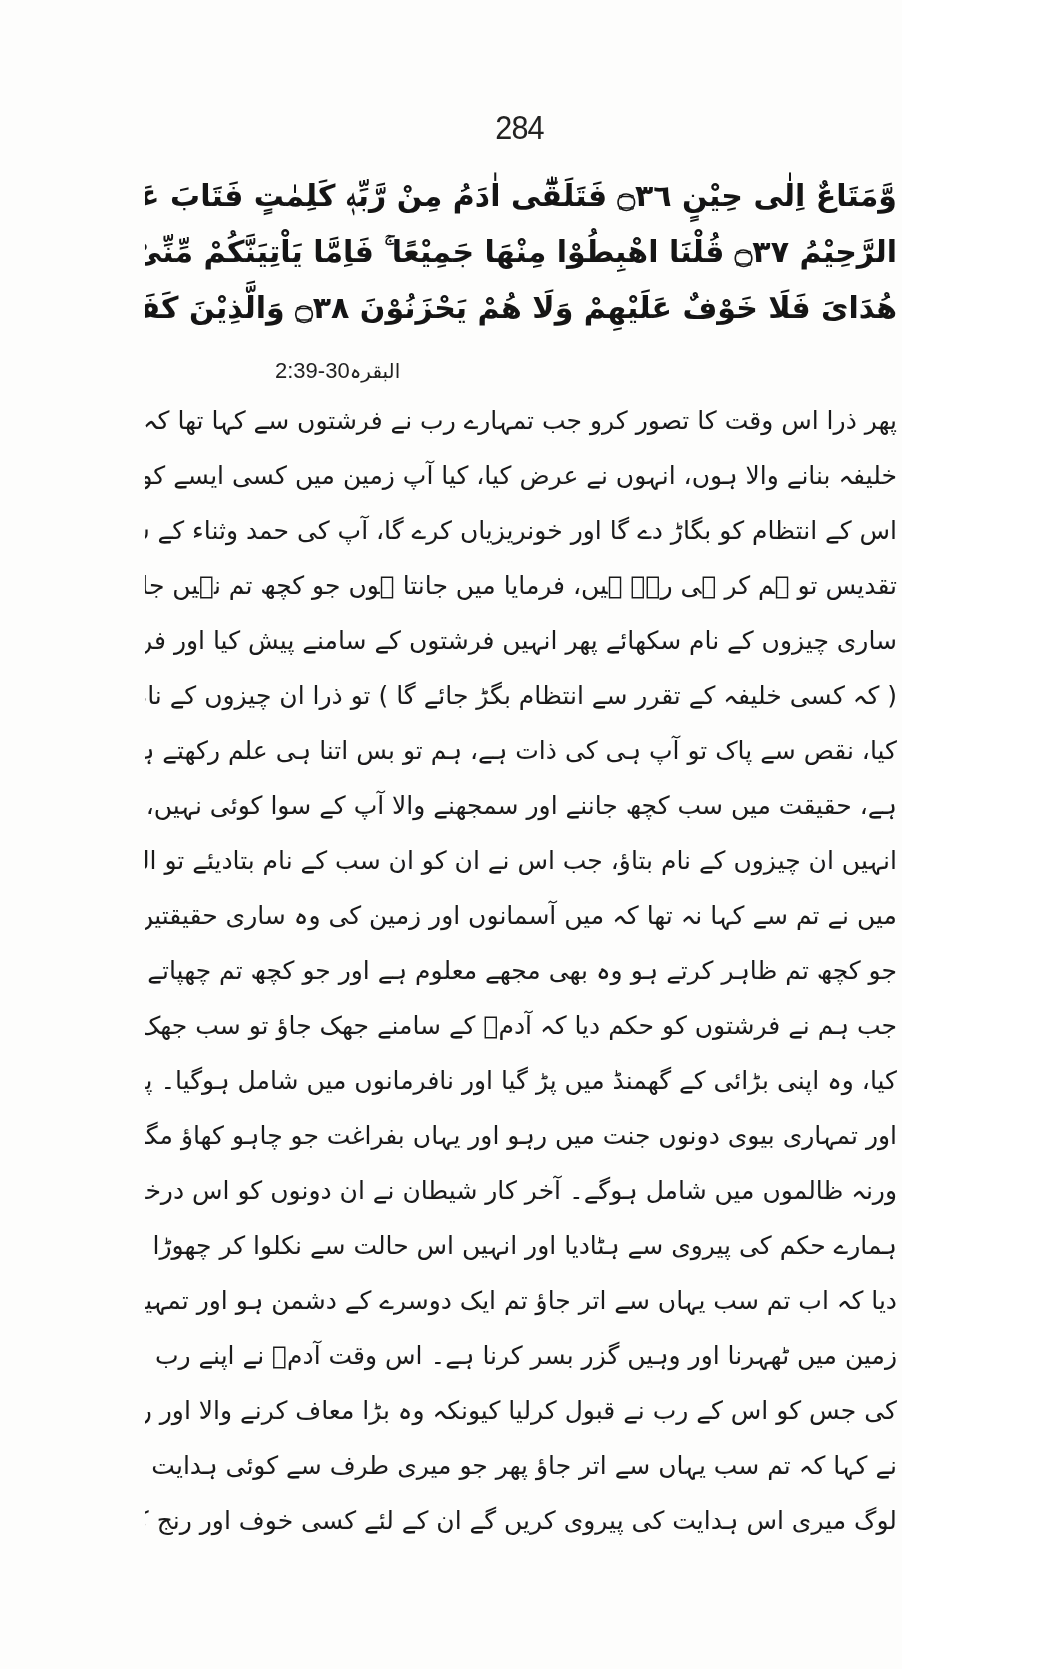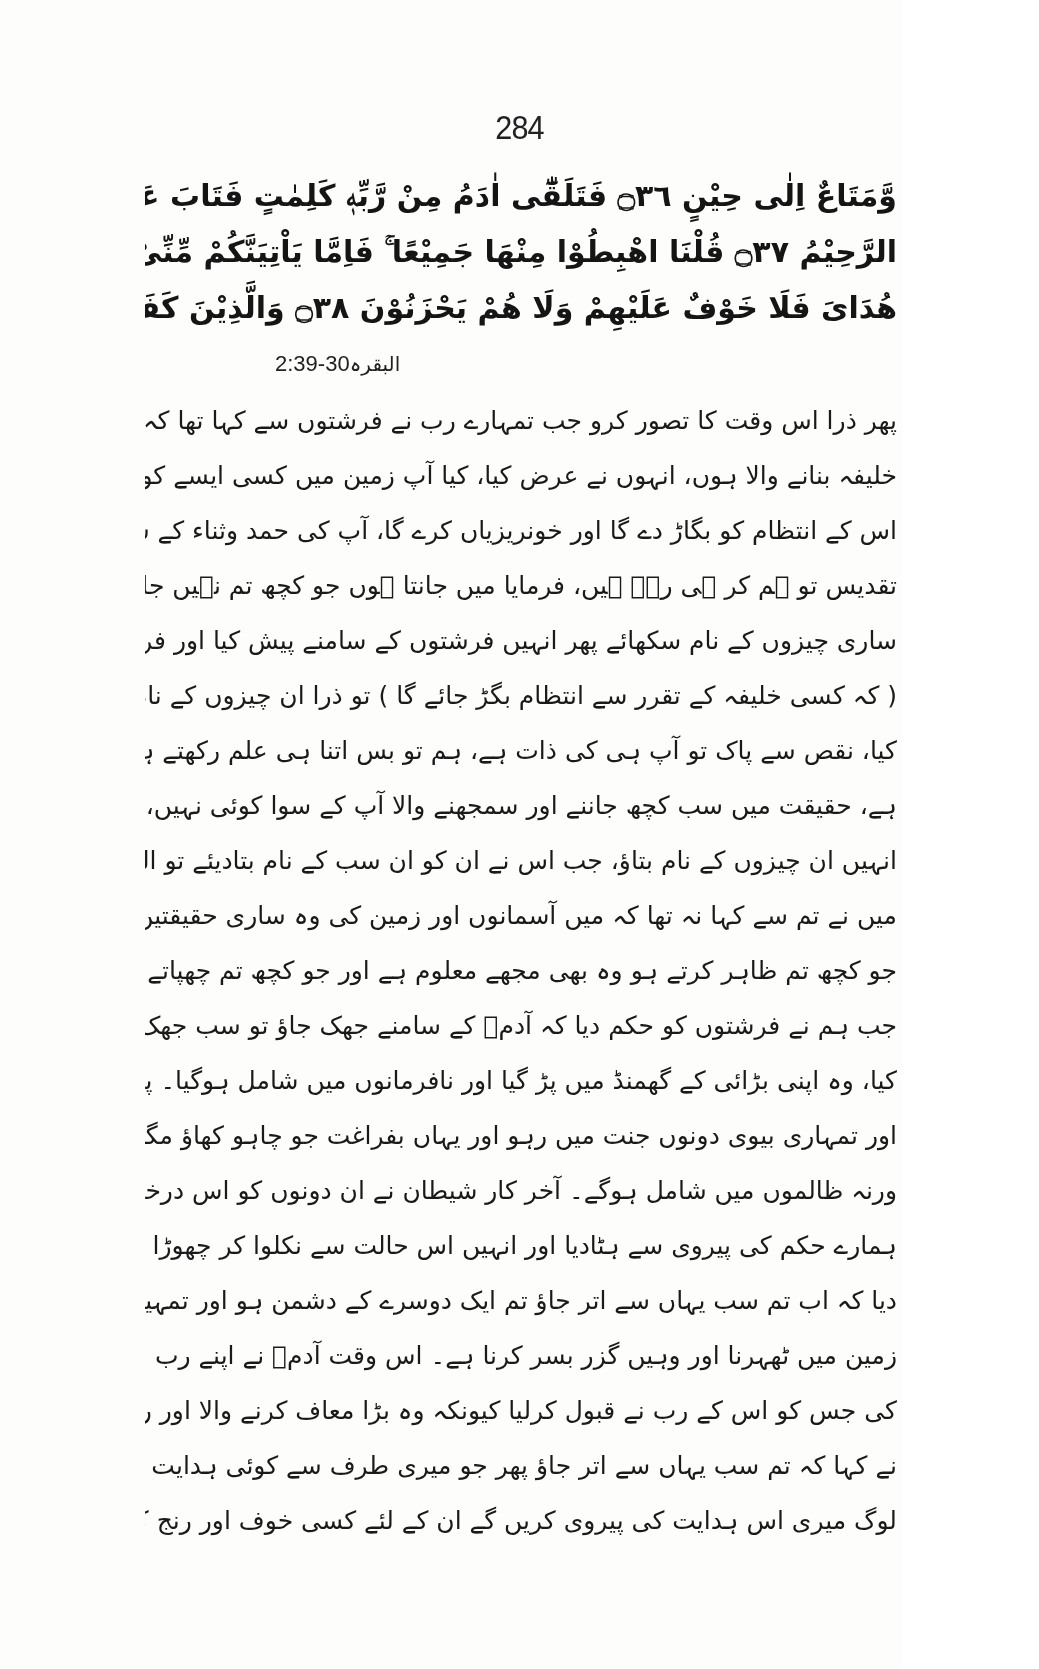--- a/index.html
+++ b/index.html
@@ -57,21 +57,21 @@
       position: relative;
     }
     .reference-tag {
       position: absolute;
       left: 0;
       top: 0;
       direction: rtl;
       font-family: "DejaVu Sans", sans-serif;
       font-size: 20px;
       font-weight: normal;
-      line-height: 56px;
+      line-height: 70px;
       color: #222;
       padding-left: 130px;
     }
     .reference-tag .ref-num {
       font-family: "Liberation Sans", sans-serif;
       font-size: 22px;
       direction: ltr;
       unicode-bidi: embed;
     }
     .urdu-block {

